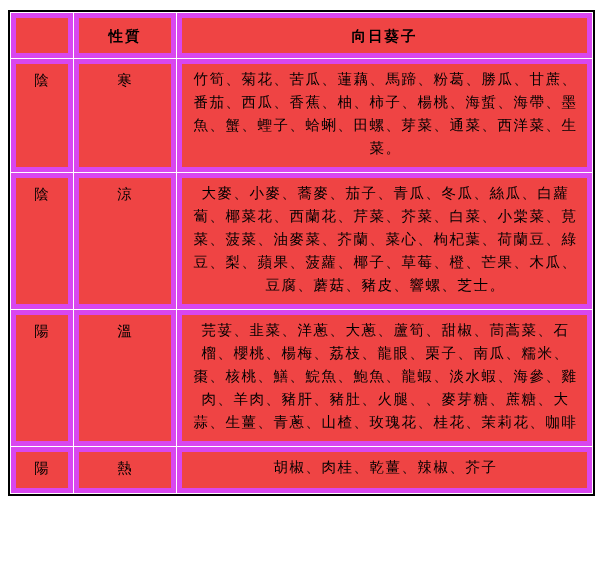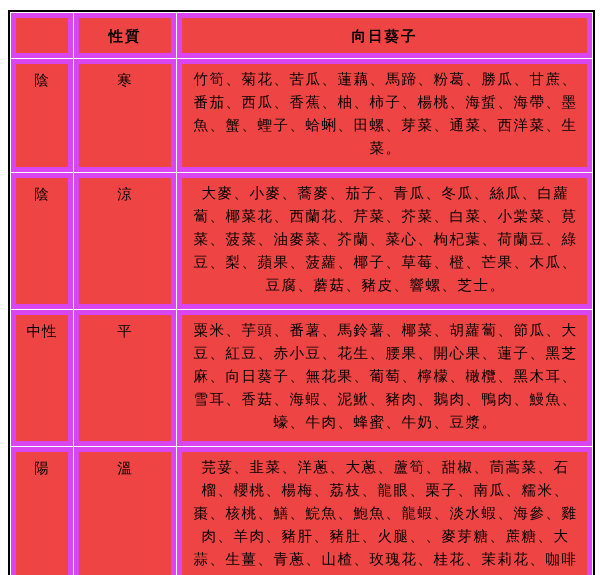--- a/index.html
+++ b/index.html
@@ -79,25 +79,20 @@
       <tr class="row-cold">
         <td class="cat-cell">陰</td>
         <td class="prop-cell">寒</td>
         <td class="foods-cell">竹筍、菊花、苦瓜、蓮藕、馬蹄、粉葛、勝瓜、甘蔗、番茄、西瓜、香蕉、柚、柿子、楊桃、海蜇、海帶、墨魚、蟹、蟶子、蛤蜊、田螺、芽菜、通菜、西洋菜、生菜。</td>
       </tr>
       <tr class="row-cool">
         <td class="cat-cell">陰</td>
         <td class="prop-cell">涼</td>
         <td class="foods-cell">大麥、小麥、蕎麥、茄子、青瓜、冬瓜、絲瓜、白蘿蔔、椰菜花、西蘭花、芹菜、芥菜、白菜、小棠菜、莧菜、菠菜、油麥菜、芥蘭、菜心、枸杞葉、荷蘭豆、綠豆、梨、蘋果、菠蘿、椰子、草莓、橙、芒果、木瓜、豆腐、蘑菇、豬皮、響螺、芝士。</td>
       </tr>
-      <tr class="row-neutral">
-        <td class="cat-cell">中性</td>
-        <td class="prop-cell">平</td>
-        <td class="foods-cell">粟米、芋頭、番薯、馬鈴薯、椰菜、胡蘿蔔、節瓜、大豆、紅豆、赤小豆、花生、腰果、開心果、蓮子、黑芝麻、向日葵子、無花果、葡萄、檸檬、橄欖、黑木耳、雪耳、香菇、海蝦、泥鰍、豬肉、鵝肉、鴨肉、鰻魚、蠔、牛肉、蜂蜜、牛奶、豆漿。</td>
-      </tr>
       <tr class="row-warm">
         <td class="cat-cell">陽</td>
         <td class="prop-cell">溫</td>
         <td class="foods-cell">芫荽、韭菜、洋蔥、大蔥、蘆筍、甜椒、茼蒿菜、石榴、櫻桃、楊梅、荔枝、龍眼、栗子、南瓜、糯米、棗、核桃、鱔、鯇魚、鮑魚、龍蝦、淡水蝦、海參、雞肉、羊肉、豬肝、豬肚、火腿、、麥芽糖、蔗糖、大蒜、生薑、青蔥、山楂、玫瑰花、桂花、茉莉花、咖啡</td>
       </tr>
       <tr class="row-hot row-han">
         <td class="cat-cell">陽</td>
         <td class="prop-cell">熱</td>
         <td class="foods-cell">胡椒、肉桂、乾薑、辣椒、芥子</td>
       </tr>

